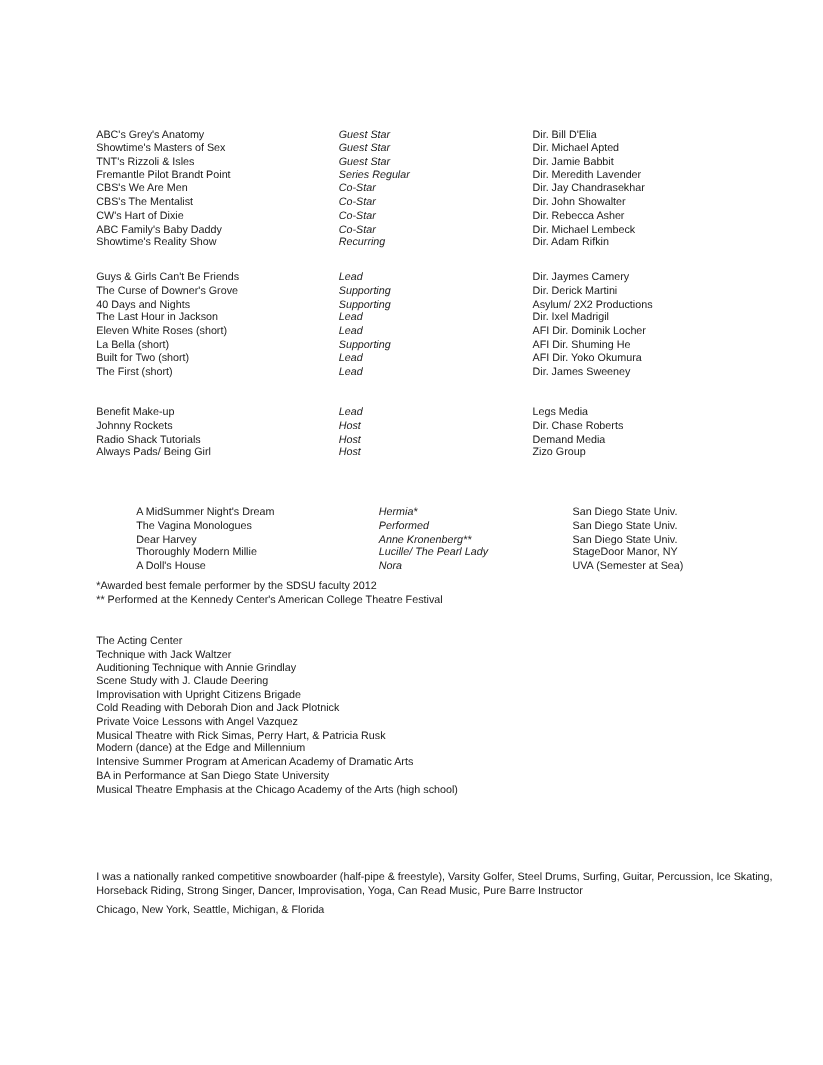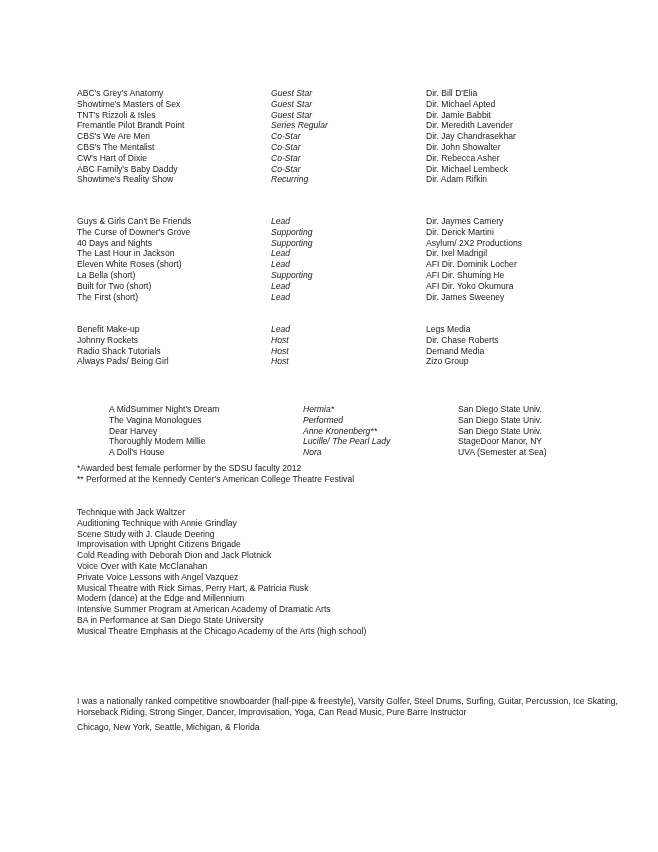--- a/index.html
+++ b/index.html
@@ -12,21 +12,21 @@
     .row { position: relative; height: 10.8px; line-height: 10.8px; white-space: nowrap; }
     .c1 { position: absolute; left: 0; }
     .c2 { position: absolute; left: 194px; font-style: italic; }
     .c3 { position: absolute; left: 349px; }
     .line { height: 10.8px; line-height: 10.8px; white-space: nowrap; }
     .para { line-height: 10.8px; white-space: normal; width: 560px; }
   </style>
 </head>
 <body>
 
-<div class="section" style="top:88px;text-align:right;">
+<div class="section" style="top:102px;text-align:right;">
   <div class="row">
       <span class="c1">ABC's Grey's Anatomy</span>
       <span class="c2">Guest Star</span>
       <span class="c3">Dir. Bill D'Elia</span>
     </div>
   <div class="row">
       <span class="c1">Showtime's Masters of Sex</span>
       <span class="c2">Guest Star</span>
       <span class="c3">Dir. Michael Apted</span>
     </div>
@@ -160,26 +160,26 @@
       <span class="c3">UVA (Semester at Sea)</span>
     </div>
 </div>
 
 <div class="section" style="top:463px;">
   <div class="line">*Awarded best female performer by the SDSU faculty 2012</div>
   <div class="line">** Performed at the Kennedy Center's American College Theatre Festival</div>
 </div>
 
 <div class="section" style="top:507px;">
+  <div class="line">The Acting Center</div>
   <div class="line">Technique with Jack Waltzer</div>
   <div class="line">Auditioning Technique with Annie Grindlay</div>
   <div class="line">Scene Study with J. Claude Deering</div>
   <div class="line">Improvisation with Upright Citizens Brigade</div>
   <div class="line">Cold Reading with Deborah Dion and Jack Plotnick</div>
-  <div class="line">Voice Over with Kate McClanahan</div>
   <div class="line">Private Voice Lessons with Angel Vazquez</div>
   <div class="line">Musical Theatre with Rick Simas, Perry Hart, &amp; Patricia Rusk</div>
   <div class="line">Modern (dance) at the Edge and Millennium</div>
   <div class="line">Intensive Summer Program at American Academy of Dramatic Arts</div>
   <div class="line">BA in Performance at San Diego State University</div>
   <div class="line">Musical Theatre Emphasis at the Chicago Academy of the Arts (high school)</div>
 </div>
 
 <div class="section" style="top:696px;">
   <div class="para">I was a nationally ranked competitive snowboarder (half-pipe &amp; freestyle), Varsity Golfer, Steel Drums, Surfing, Guitar, Percussion, Ice Skating, Horseback Riding, Strong Singer, Dancer, Improvisation, Yoga, Can Read Music, Pure Barre Instructor</div>

